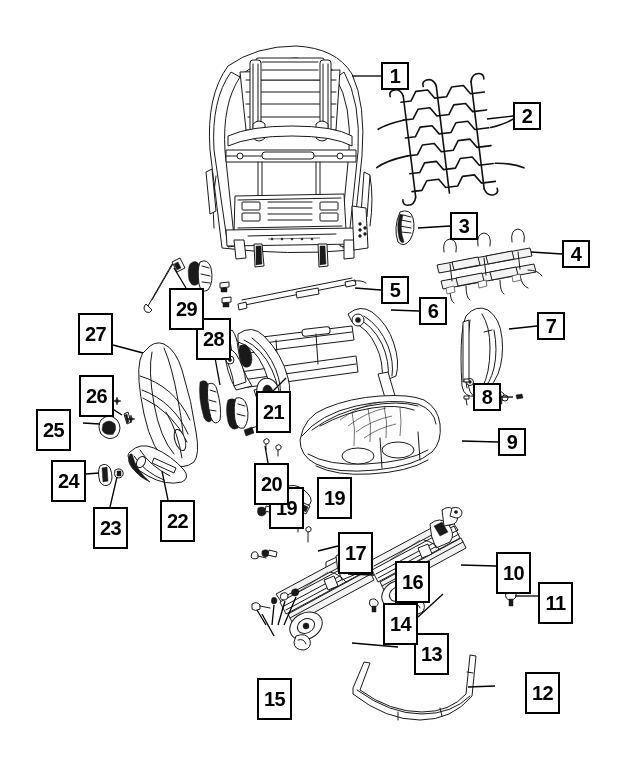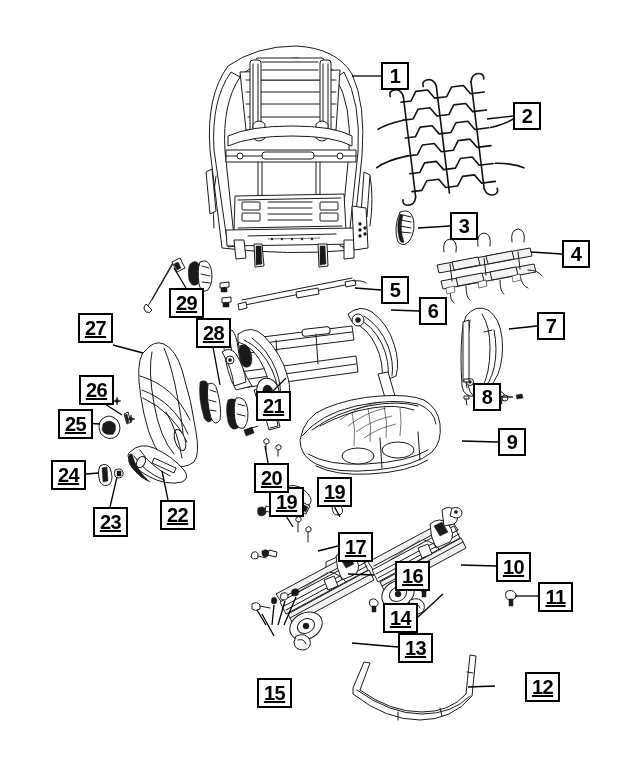--- a/index.html
+++ b/index.html
@@ -41,21 +41,21 @@
     font-family: "Liberation Sans", sans-serif;
     font-weight: bold;
     font-size: 20px;
     line-height: 1;
     display: flex;
     align-items: center;
     justify-content: center;
     letter-spacing: -0.5px;
   }
   .callout.d1 { width: 28px; height: 28px; }
-  .callout.d2 { width: 35px; height: 30px; text-decoration: underline; }
+  .callout.d2 { width: 35px; height: 42px; }
 </style>
 </head>
 <body>
 
 <div id="diagram-root">
 
   <svg id="diagram-svg" viewBox="0 0 640 777">
     <defs>
       <style>
         .ln { fill:none; stroke:#1a1a1a; stroke-width:1; stroke-linejoin:round; stroke-linecap:round; }
@@ -492,32 +492,32 @@
       <div class="callout d1" style="left: 450px; top: 212px;">3</div>
       <div class="callout d1" style="left: 562px; top: 240px;">4</div>
       <div class="callout d1" style="left: 381px; top: 276px;">5</div>
       <div class="callout d1" style="left: 419px; top: 297px;">6</div>
       <div class="callout d1" style="left: 537px; top: 312px;">7</div>
       <div class="callout d1" style="left: 473px; top: 383px;">8</div>
       <div class="callout d1" style="left: 498px; top: 428px;">9</div>
       <div class="callout d2" style="left: 496px; top: 552px;">10</div>
       <div class="callout d2" style="left: 538px; top: 582px;">11</div>
       <div class="callout d2" style="left: 525px; top: 672px;">12</div>
-      <div class="callout d2" style="left: 398px; top: 633px;">13</div>
+      <div class="callout d2" style="left: 414px; top: 633px;">13</div>
       <div class="callout d2" style="left: 383px; top: 603px;">14</div>
       <div class="callout d2" style="left: 257px; top: 636px; margin-top: 42px;">15</div>
       <div class="callout d2" style="left: 374px; top: 561px; margin-left: 21px;">16</div>
       <div class="callout d2" style="left: 338px; top: 532px;">17</div>
       <div class="callout d2" style="left: 317px; top: 477px;">19</div>
       <div class="callout d2" style="left: 269px; top: 487px;">19</div>
       <div class="callout d2" style="left: 254px; top: 463px;">20</div>
       <div class="callout d2" style="left: 256px; top: 391px;">21</div>
       <div class="callout d2" style="left: 151px; top: 500px; margin-left: 9px;">22</div>
       <div class="callout d2" style="left: 93px; top: 507px;">23</div>
       <div class="callout d2" style="left: 51px; top: 460px;">24</div>
-      <div class="callout d2" style="left: 58px; top: 409px;">25</div>
+      <div class="callout d2" style="left: 36px; top: 409px;">25</div>
       <div class="callout d2" style="left: 79px; top: 375px;">26</div>
       <div class="callout d2" style="left: 78px; top: 313px;">27</div>
       <div class="callout d2" style="left: 196px; top: 318px;">28</div>
       <div class="callout d2" style="left: 169px; top: 288px;">29</div>
     </div>
 
 </div>
 
 </body></html>

